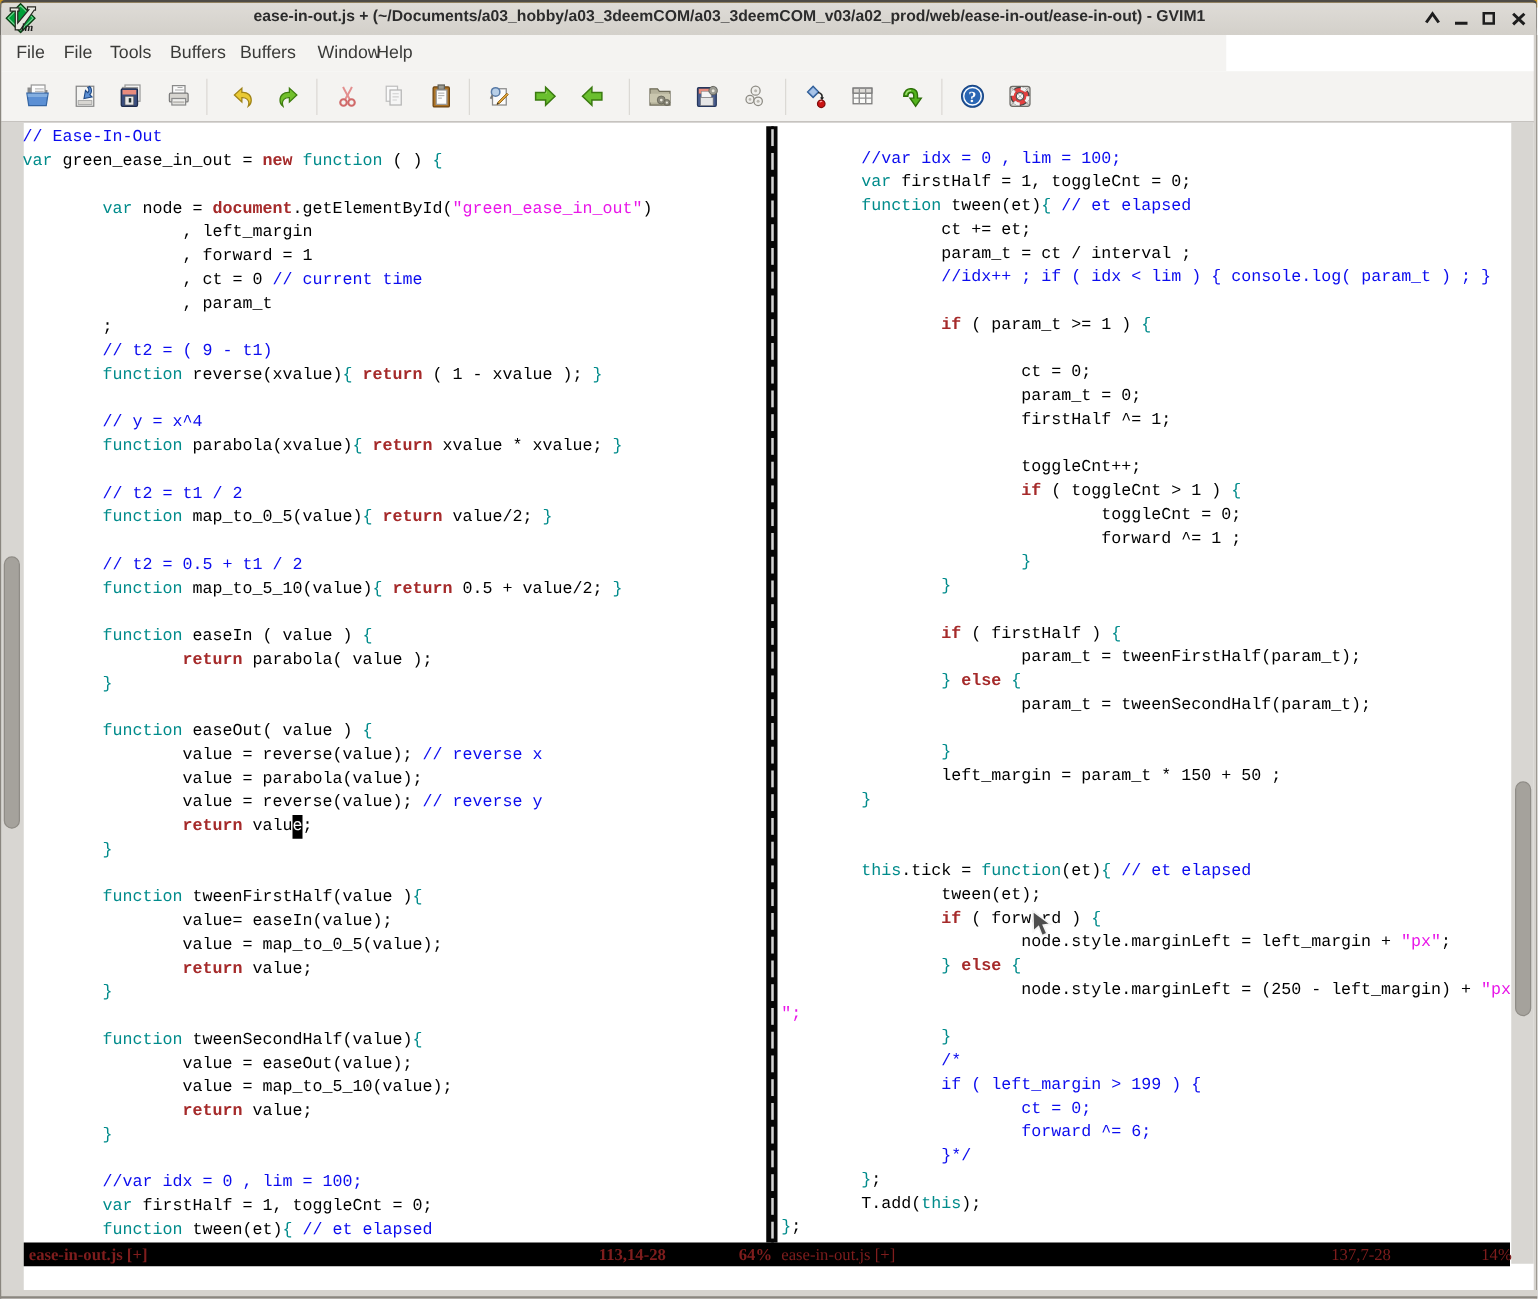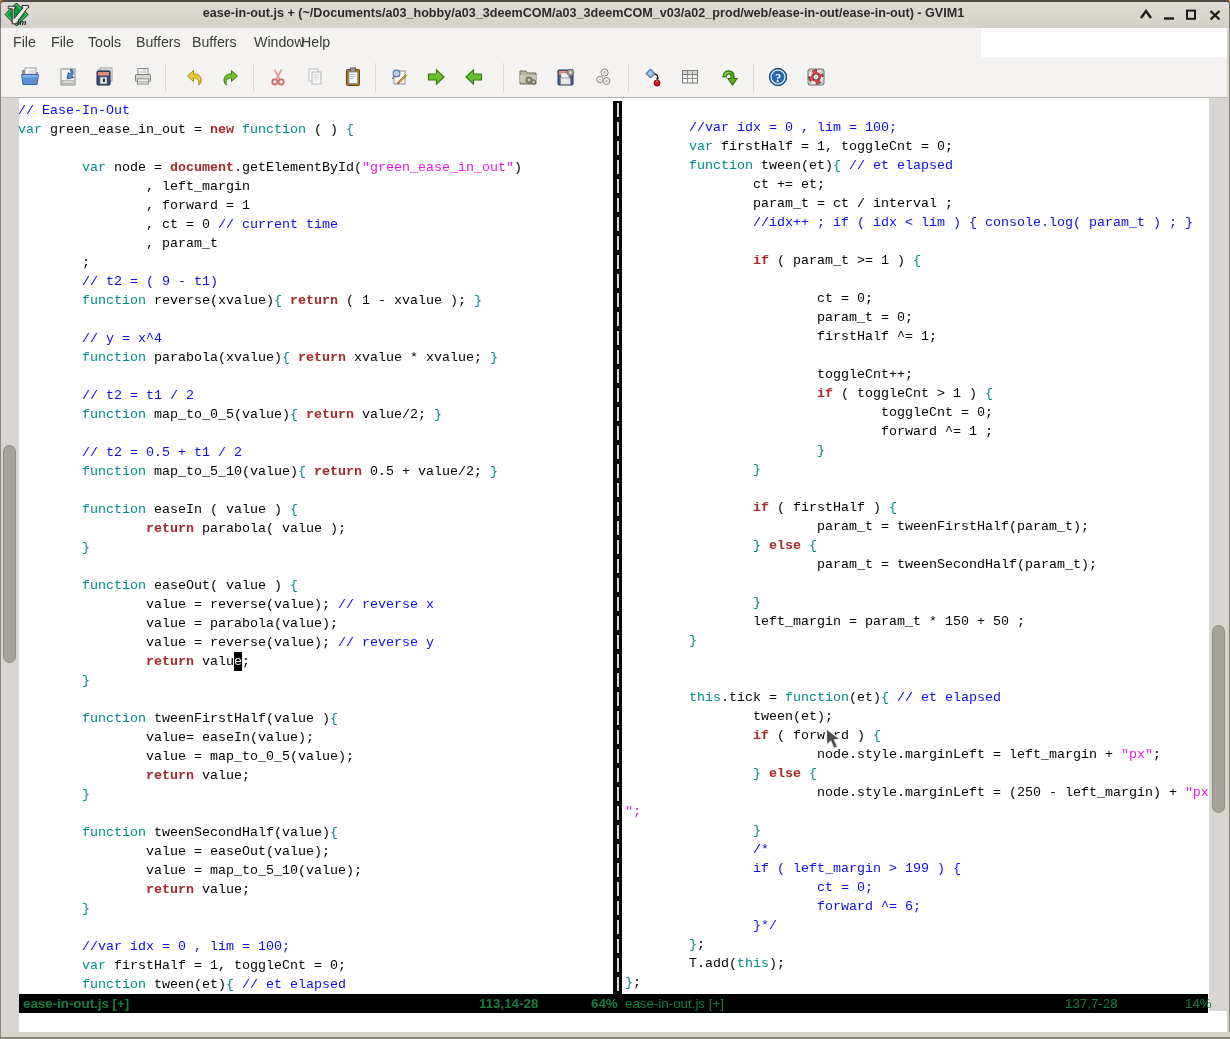--- a/index.html
+++ b/index.html
@@ -24,21 +24,21 @@
 pre.code { position:absolute; top:101px; font-family:"Liberation Mono",monospace; font-size:13.333px; line-height:19px; color:#000; white-space:pre; }
 .c { color:#0c0cee; }
 .k { color:#008b8b; }
 .s { color:#a52a2a; font-weight:bold; }
 .m { color:#e816e8; }
 .cur { background:#000; color:#fff; transform:translateZ(0); display:inline-block; }
 .vsep { position:absolute; left:613px; top:101px; width:9px; height:893px; background:#060606;
   background-image:repeating-linear-gradient(#060606 0px, #060606 2.5px, #d5d5d5 2.5px, #d5d5d5 16px, #060606 16px, #060606 19px);
   background-size:2px 19px; background-repeat:repeat-y; background-position:3.5px 0; }
 .status { position:absolute; left:19px; top:994px; width:1189px; height:19px; background:#000; }
-.st { position:absolute; top:994px; transform:translateZ(0); font-family:Liberation Sans, sans-serif; font-size:13.333px; line-height:19px; color:#15803d; white-space:pre; }
+.st { position:absolute; top:994px; transform:translateZ(0); font-family:Liberation Serif, serif; font-size:13.333px; line-height:19px; color:#7f1d1d; white-space:pre; }
 </style></head>
 <body>
 <div class="orange"></div>
 <div class="titlebar"></div>
 <div class="logo"><svg width="25" height="25" viewBox="0 0 25 25">
 <path d="M12.5 1 L24 12.5 L12.5 24 L1 12.5 Z" fill="#00a038" stroke="#0b3b12" stroke-width="1"></path>
 <path d="M12.5 2.6 L22.4 12.5 L12.5 22.4 L2.6 12.5 Z" fill="none" stroke="#74cf92" stroke-width="0.9"></path>
 <path d="M4.2 4.2 H11.2 V6.8 H10.2 V16.5 L19 5.8 H18 V3.5 H24.5 V6 H23.4 L12.2 21.8 H8.2 V6.8 H4.2 Z" fill="#e8e8e1" stroke="#2a2a24" stroke-width="1"></path>
 <text x="13" y="22.5" font-family="Liberation Serif" font-style="italic" font-weight="bold" font-size="9" fill="#1c1c1c">im</text>
 </svg></div>

